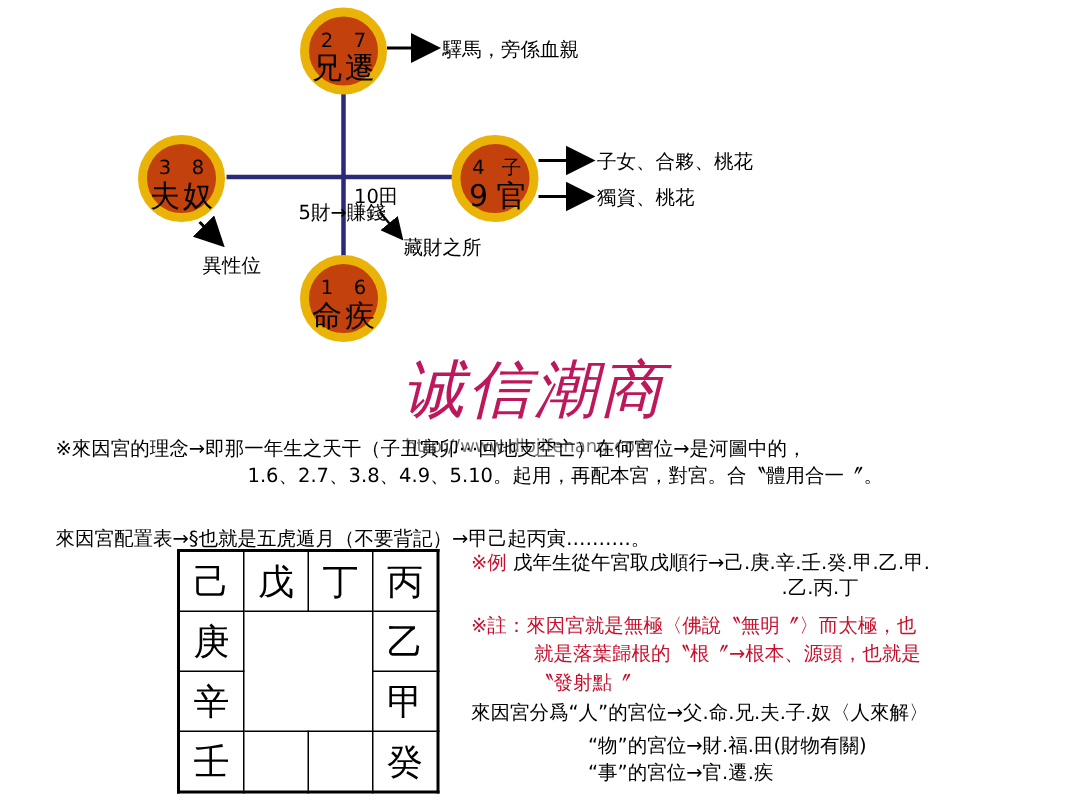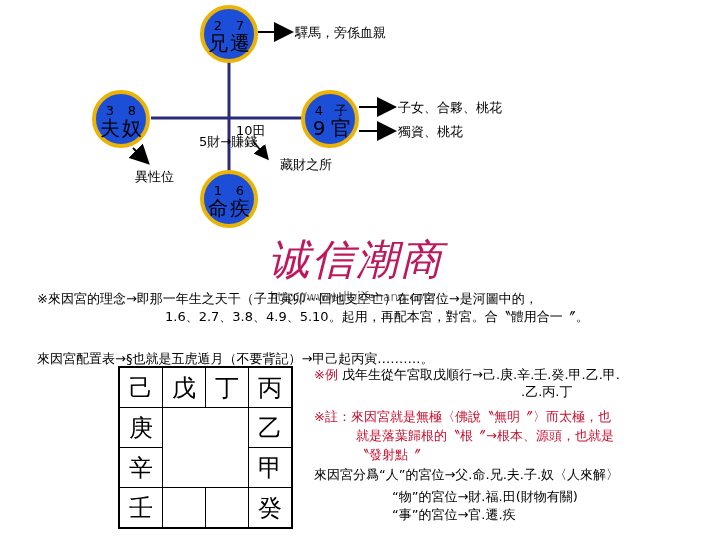--- a/index.html
+++ b/index.html
@@ -1,21 +1,21 @@
 <!DOCTYPE html>
 <html><head>
 <meta charset="utf-8">
 <style>
   html, body { margin:0; padding:0; background:#ffffff; }
   body { width:720px; height:540px; position:relative; overflow:hidden;
          font-family:"DejaVu Sans", sans-serif; color:#000; }
   .abs { position:absolute; white-space:nowrap; }
   svg.diagram { position:absolute; left:0; top:0; }
   .node { position:absolute; width:58px; height:58px; border-radius:50%;
-          border:4px solid #eab308; box-sizing:border-box; background:#1d4ed8; }
+          border:6px solid #eab308; box-sizing:border-box; background:#c2410c; }
   .node .row { position:absolute; left:0; width:100%; text-align:center;
                font-size:13px; line-height:16px; letter-spacing:0; }
   .node .r1 { top:9px; } .node .r2 { top:26px; font-size:20px; }
   .node .r1 span, .node .r2 span { display:inline-block; width:22px; text-align:center; }
   .lbl { font-size:13px; }
   .watermark-logo { font-family:"DejaVu Serif", serif; font-size:42px; color:#be185d;
                     letter-spacing:2px; font-style:italic; }
   .watermark-url { font-size:12px; color:#737373; }
   .txt { font-size:13px; }
   .red { color:#c8102e; }
@@ -61,21 +61,21 @@
   <div class="row r1"><span>1</span><span>6</span></div>
   <div class="row r2"><span>命</span><span>疾</span></div>
 </div>
 
 <div class="abs lbl" style="left:295px;top:24px;">驛馬，旁係血親</div>
 <div class="abs lbl" style="left:398px;top:99px;">子女、合夥、桃花</div>
 <div class="abs lbl" style="left:398px;top:123px;">獨資、桃花</div>
 <div class="abs lbl" style="left:135px;top:168px;">異性位</div>
 <div class="abs lbl" style="left:199px;top:101px;margin-top:32px;">5財→賺錢</div>
 <div class="abs lbl" style="left:236px;top:122px;">10田</div>
-<div class="abs lbl" style="left:280px;top:156px;">藏財之所</div>
+<div class="abs lbl" style="left:269px;top:156px;">藏財之所</div>
 
 <div class="abs watermark-logo" style="left:268px;top:232px;">诚信潮商</div>
 <div class="abs watermark-url" style="left:270px;top:290px;">http://www.dlojifenang.com</div>
 
 <div class="abs txt" style="left:37px;top:290px;">※來因宮的理念→即那一年生之天干（子丑寅卯⋯回地支空亡）在何宮位→是河圖中的，</div>
 <div class="abs txt" style="left:165px;top:308px;">1.6、2.7、3.8、4.9、5.10。起用，再配本宮，對宮。合〝體用合一〞。</div>
 <div class="abs txt" style="left:37px;top:338px;margin-top:12px;">來因宮配置表→§也就是五虎遁月（不要背記）→甲己起丙寅……….。</div>
 
 <table class="grid">
   <tbody>

